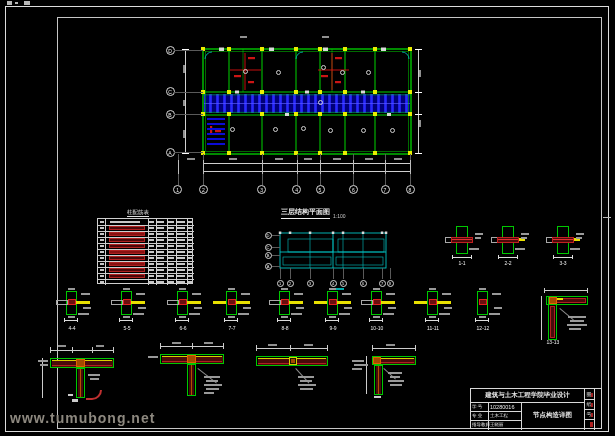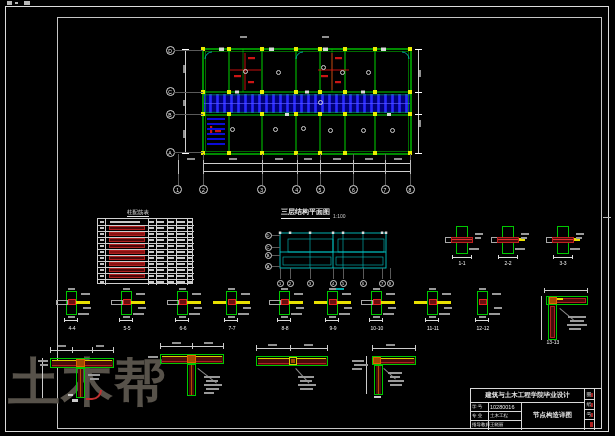--- a/index.html
+++ b/index.html
@@ -16,21 +16,21 @@
 <div id="stage">
 
   <div style="left:5px;top:6px;width:604px;height:426px;border:1px solid #dcdcdc;"></div>
   <div style="left:57px;top:17px;width:545px;height:412px;border:1px solid #c6c6c6;"></div>
 
   <div style="left:7px;top:1px;width:5px;height:4px;background:#b8b8b8;"></div>
   <div style="left:15px;top:2px;width:3px;height:2px;background:#b8b8b8;"></div>
   <div style="left:24px;top:1px;width:6px;height:4px;background:#b8b8b8;"></div>
   <div style="left:603px;top:217px;width:8px;height:1px;background:#b8b8b8;"></div>
 
-  <div class="txt" style="left:8px;top:348px;font-size:52px;font-weight:bold;color:#57524a;letter-spacing:1px;">土木帮</div>
+  <div class="txt" style="left:10px;top:410px;font-size:14px;font-weight:bold;color:#8d887f;letter-spacing:1px;">www.tumubong.net</div>
 
   <svg id="plan-svg" style="left:165px;top:40px;" width="260" height="160" viewBox="0 0 260 160">
     <defs>
       <pattern id="corr" width="7" height="19" patternUnits="userSpaceOnUse">
         <rect width="7" height="19" fill="#000078"></rect>
         <rect x="2.2" width="2.6" height="19" fill="#2828ff"></rect>
       </pattern>
     </defs>
     <rect x="39" y="54" width="206" height="19" fill="url(#corr)"></rect>
     <line x1="39" y1="63.5" x2="245" y2="63.5" stroke="#5858ff" stroke-width="0.7"></line>

